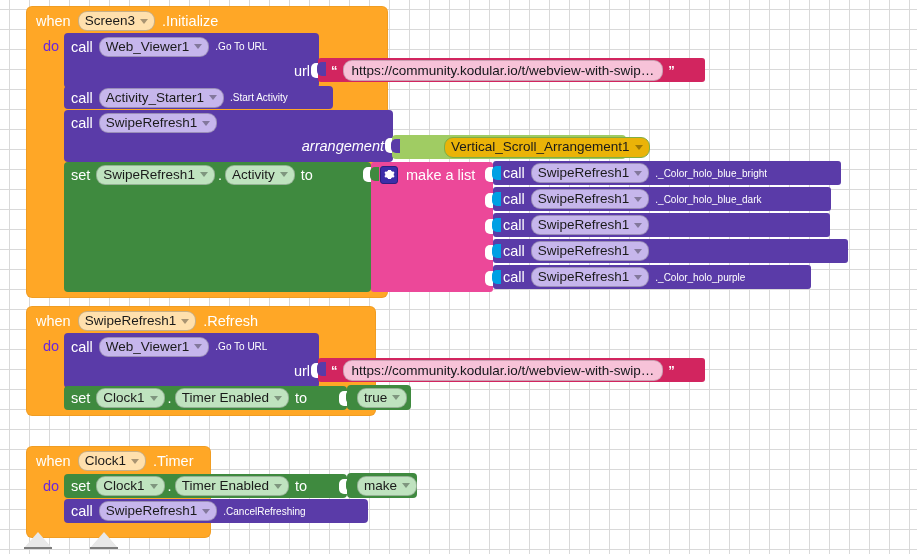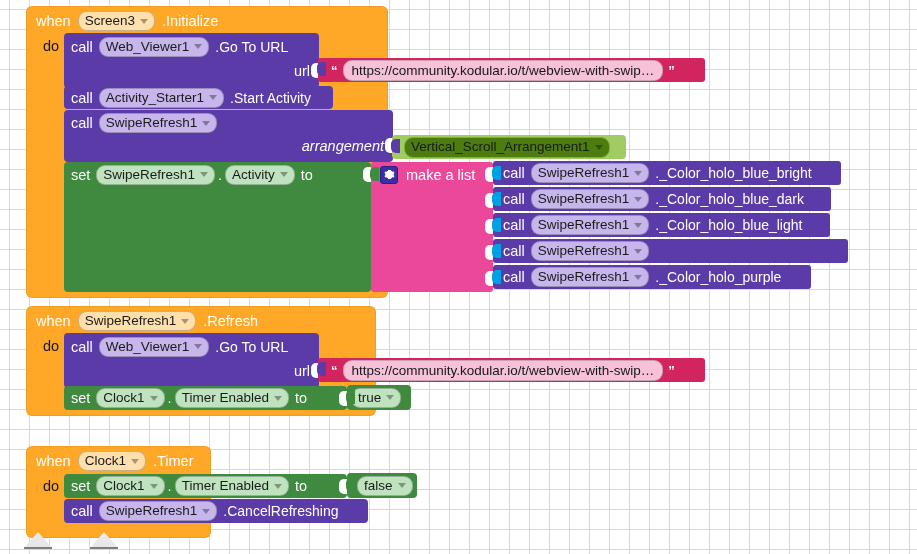--- a/index.html
+++ b/index.html
@@ -24,52 +24,52 @@
     border-radius:6px 6px 6px 6px;
     box-shadow:inset 0 0 0 1px rgba(0,0,0,.06);
   }
   .evt .hdr{
     position:absolute;left:10px;top:4px;height:22px;
     display:flex;align-items:center;gap:7px;
     color:#ffffff;font-size:14.5px;white-space:nowrap;
   }
   .evt .doLbl{
     position:absolute;left:17px;top:32px;
-    color:#0f172a;font-size:14.5px;
+    color:#6d28d9;font-size:14.5px;
   }
   .purple{background:#5a3ba8;}
   .green {background:#3f8a3f;}
   .cyan  {background:#ec4899;}
   .pink  {background:#d2255f;}
   .lime  {background:#a0cc63;}
 
   .row{display:flex;align-items:center;height:26px;padding:0 7px;gap:6px;}
   .kw{color:#ffffff;font-size:14.5px;}
-  .mth{color:#ffffff;font-size:14px;}
+  .mth{color:#ffffff;font-size:10px;}
   .dot{color:#ffffff;font-size:14.5px;margin:0 -3px;}
 
   
   .fld{
     display:inline-flex;align-items:center;gap:5px;
     height:18px;padding:0 6px;border-radius:9px;
     font-size:13.5px;color:#1a1a1a;
     border:1px solid rgba(0,0,0,.22);
     line-height:1;
   }
   .fld .tri{
     width:0;height:0;
     border-left:4px solid transparent;
     border-right:4px solid transparent;
     border-top:5px solid rgba(0,0,0,.45);
     opacity:.75;
   }
   .fld-purple{background:#c6b6ec;align-items:center;}
   .fld-green {background:#bfe3bf;}
   .fld-orange{background:#ffe0ad;}
-  .fld-lime  {background:#4d7c0f;border-color:#7fae45;}
+  .fld-lime  {background:#eab308;border-color:#7fae45;margin-left:40px;}
   .fld-pinktext{
     background:#f7c2d8;border:1px solid rgba(0,0,0,.18);
     border-radius:9px;height:19px;padding:0 8px;
     font-size:13.5px;color:#14171a;display:inline-flex;align-items:center;
   }
 
   
   .socket{
     position:absolute;width:9px;height:15px;border-radius:5px 0 0 5px;
     background:#ffffff;
@@ -227,21 +227,20 @@
   </div>
 
   <div class="blk purple" style="left:493px;top:213px;width:337px;height:24px;border-radius:3px;">
     <div style="position:absolute;left:-1px;top:5px;width:9px;height:14px;border-radius:5px 0 0 5px;background:#00a0e4;"></div>
     <div class="row" style="height:24px;padding-left:10px;">
       <span class="kw">call</span>
       <span class="fld fld-purple">
         <span>SwipeRefresh1</span>
         <span class="tri"></span>
       </span>
-      <span class="mth">._Color_holo_blue_light</span>
     </div>
   </div>
 
   <div class="blk purple" style="left:493px;top:239px;width:355px;height:24px;border-radius:3px;">
     <div style="position:absolute;left:-1px;top:5px;width:9px;height:14px;border-radius:5px 0 0 5px;background:#00a0e4;"></div>
     <div class="row" style="height:24px;padding-left:10px;">
       <span class="kw">call</span>
       <span class="fld fld-purple">
         <span>SwipeRefresh1</span>
         <span class="tri"></span>
@@ -305,21 +304,21 @@
       <span class="dot">.</span>
       <span class="fld fld-green">
         <span>Timer Enabled</span>
         <span class="tri"></span>
       </span>
       <span class="kw">to</span>
     </div>
     <div class="socket" style="right:-1px;top:5px;"></div>
   </div>
 
-  <div class="blk green" style="left:347px;top:385px;width:64px;height:25px;border-radius:4px;display:flex;align-items:center;padding-left:4px;">
+  <div class="blk green" style="left:347px;top:385px;width:64px;height:25px;border-radius:4px;display:flex;align-items:center;padding-left:10px;">
     <div style="position:absolute;left:-1px;top:5px;width:9px;height:14px;border-radius:5px 0 0 5px;background:#3f8a3f;"></div>
     <span class="fld fld-green">
       <span>true</span>
       <span class="tri"></span>
     </span>
   </div>
 
   <div class="blk evt" style="left:26px;top:446px;width:185px;height:92px;">
     <div class="hdr">
       <span>when</span>
@@ -345,21 +344,21 @@
         <span class="tri"></span>
       </span>
       <span class="kw">to</span>
     </div>
     <div class="socket" style="right:-1px;top:5px;"></div>
   </div>
 
   <div class="blk green" style="left:347px;top:473px;width:70px;height:25px;border-radius:4px;display:flex;align-items:center;padding-left:10px;">
     <div style="position:absolute;left:-1px;top:5px;width:9px;height:14px;border-radius:5px 0 0 5px;background:#3f8a3f;"></div>
     <span class="fld fld-green">
-      <span>false</span>
+      <span>make</span>
       <span class="tri"></span>
     </span>
   </div>
 
   <div class="blk purple" style="left:64px;top:499px;width:304px;height:24px;border-radius:4px;">
     <div class="row" style="height:24px;">
       <span class="kw">call</span>
       <span class="fld fld-purple">
         <span>SwipeRefresh1</span>
         <span class="tri"></span>

